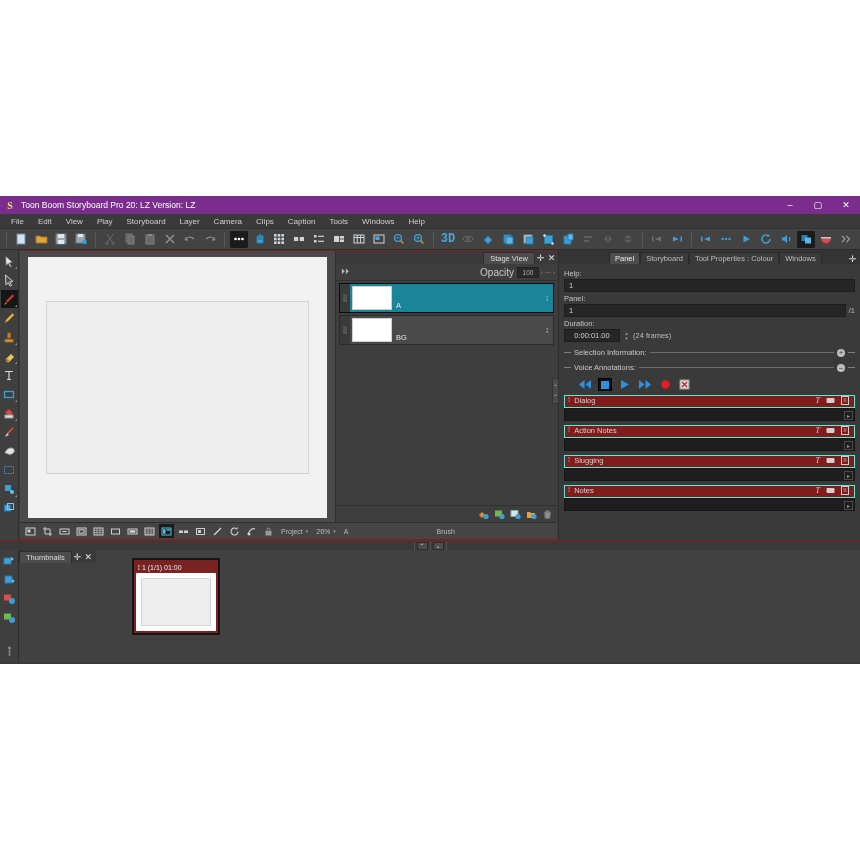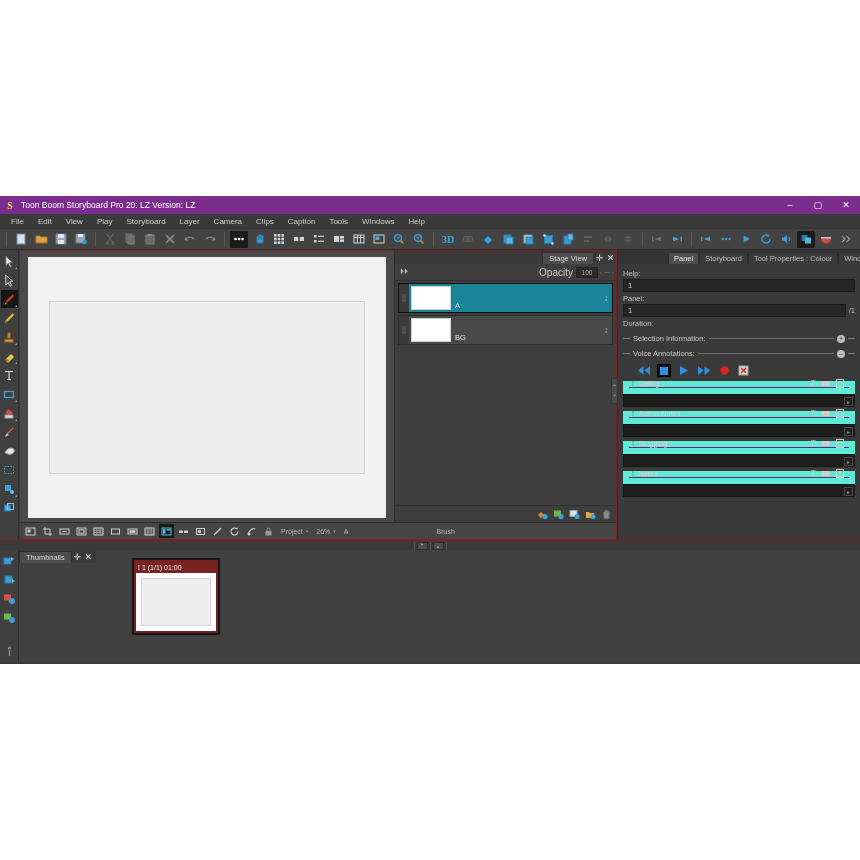--- a/index.html
+++ b/index.html
@@ -220,21 +220,21 @@
   }
   .sb.on { background: #1b1b1b; }
   .sb-txt {
     font-size: 7px; color: #b9b9b9; padding: 0 4px;
     display: flex; align-items: center;
   }
   .caret { margin-left: 3px; font-size: 5px; color: #9a9a9a; }
 
   
   .rightdock {
-    width: 243px; background: #3a3a3a;
+    width: 302px; background: #3a3a3a;
     display: flex; flex-direction: column;
     border-left: 1px solid #2e2e2e;
   }
   .rd-tabs {
     height: 14px; display: flex; align-items: flex-end;
     background: #343434; padding-left: 50px;
   }
   .rdtab {
     font-size: 7.5px; padding: 1px 5px; color: #bdbdbd;
     border: 1px solid #2c2c2c; border-bottom: none;
@@ -272,23 +272,23 @@
 
   .transport {
     display: flex; align-items: center; gap: 6px;
     padding: 6px 0 4px 14px;
   }
   .tp { width: 14px; height: 13px; display: flex; align-items: center; justify-content: center; }
   .tp.boxed { background: #101010; border: 1px solid #000; }
 
   .note-block { margin-bottom: 4px; }
   .note-head {
-    height: 13px; background: #701a75;
-    display: flex; align-items: flex-end; padding-left: 3px;
-    border: 6px solid #5eead4;
+    height: 13px; background: #7f1d1d;
+    display: flex; align-items: flex-start; padding-left: 3px;
+    border: 1px solid #5eead4;
   }
   .note-grip { color: #8d8d8d; font-size: 7px; letter-spacing: -1px; margin-right: 5px; }
   .note-title { font-size: 7.5px; color: #d2d2d2; }
   .note-tools { margin-left: auto; display: flex; gap: 6px; padding-right: 4px; align-items: center; }
   .note-field {
     height: 13px; background: #1e1e1e; border: 1px solid #161616;
     position: relative;
   }
   .note-field .nf-btn {
     position: absolute; right: 1px; bottom: 0;
@@ -521,21 +521,21 @@
         <svg width="12" height="12" viewBox="0 0 12 12">
             <circle cx="5" cy="5" r="3.4" fill="none" stroke="#3f9fd4" stroke-width="1.4"></circle>
             <path d="M7.6 7.6L10.5 10.5" stroke="#c08a3e" stroke-width="1.6"></path>
             <path d="M3.4 5h3.2M5 3.4v3.2" stroke="#3f9fd4" stroke-width="1.1"></path>
           </svg>
       </div>
     </div>
     <div class="tsep"></div>
     <div class="tool-grp">
       <div class="tbi">
-        <span style="font-size:10px;font-weight:bold;color:#4aa6dc;font-family:Liberation Serif, serif;">3D</span>
+        <span style="font-size:12px;font-weight:bold;color:#4aa6dc;font-family:Liberation Mono, monospace;">3D</span>
       </div>
       <div class="tbi">
         <svg width="12" height="12" viewBox="0 0 12 12">
             <ellipse cx="6" cy="6" rx="5" ry="2.4" fill="none" stroke="#6b6b6b"></ellipse>
             <circle cx="6" cy="6" r="2" fill="#5c5c5c"></circle>
           </svg>
       </div>
       <div class="tbi">
         <svg width="13" height="12" viewBox="0 0 13 12">
             <path d="M2 7l4-4 4 4-4 4z" fill="#3f9fd4" stroke="#2a7cab"></path>
@@ -942,20 +942,28 @@
         <div class="fld-label">Help:</div>
         <div class="fld-input">1</div>
 
         <div class="fld-label">Panel:</div>
         <div class="fld-row">
           <div class="fld-input" style="flex:1;">1</div>
           <div class="fld-suffix">/1</div>
         </div>
 
         <div class="fld-label">Duration:</div>
+        <div class="fld-row">
+          <div class="fld-input" style="width:56px;justify-content:center;">0:00:01.00</div>
+          <div class="spin">
+              <span>▴</span>
+              <span>▾</span>
+            </div>
+          <div class="fld-suffix">(24 frames)</div>
+        </div>
 
         <div class="sect-row">
           <span class="sect-dash"></span>
           <span class="sect-lbl">Selection Information:</span>
           <span class="sect-line"></span>
           <span class="sect-knob">+</span>
           <span class="sect-dash"></span>
         </div>
 
         <div class="sect-row">

